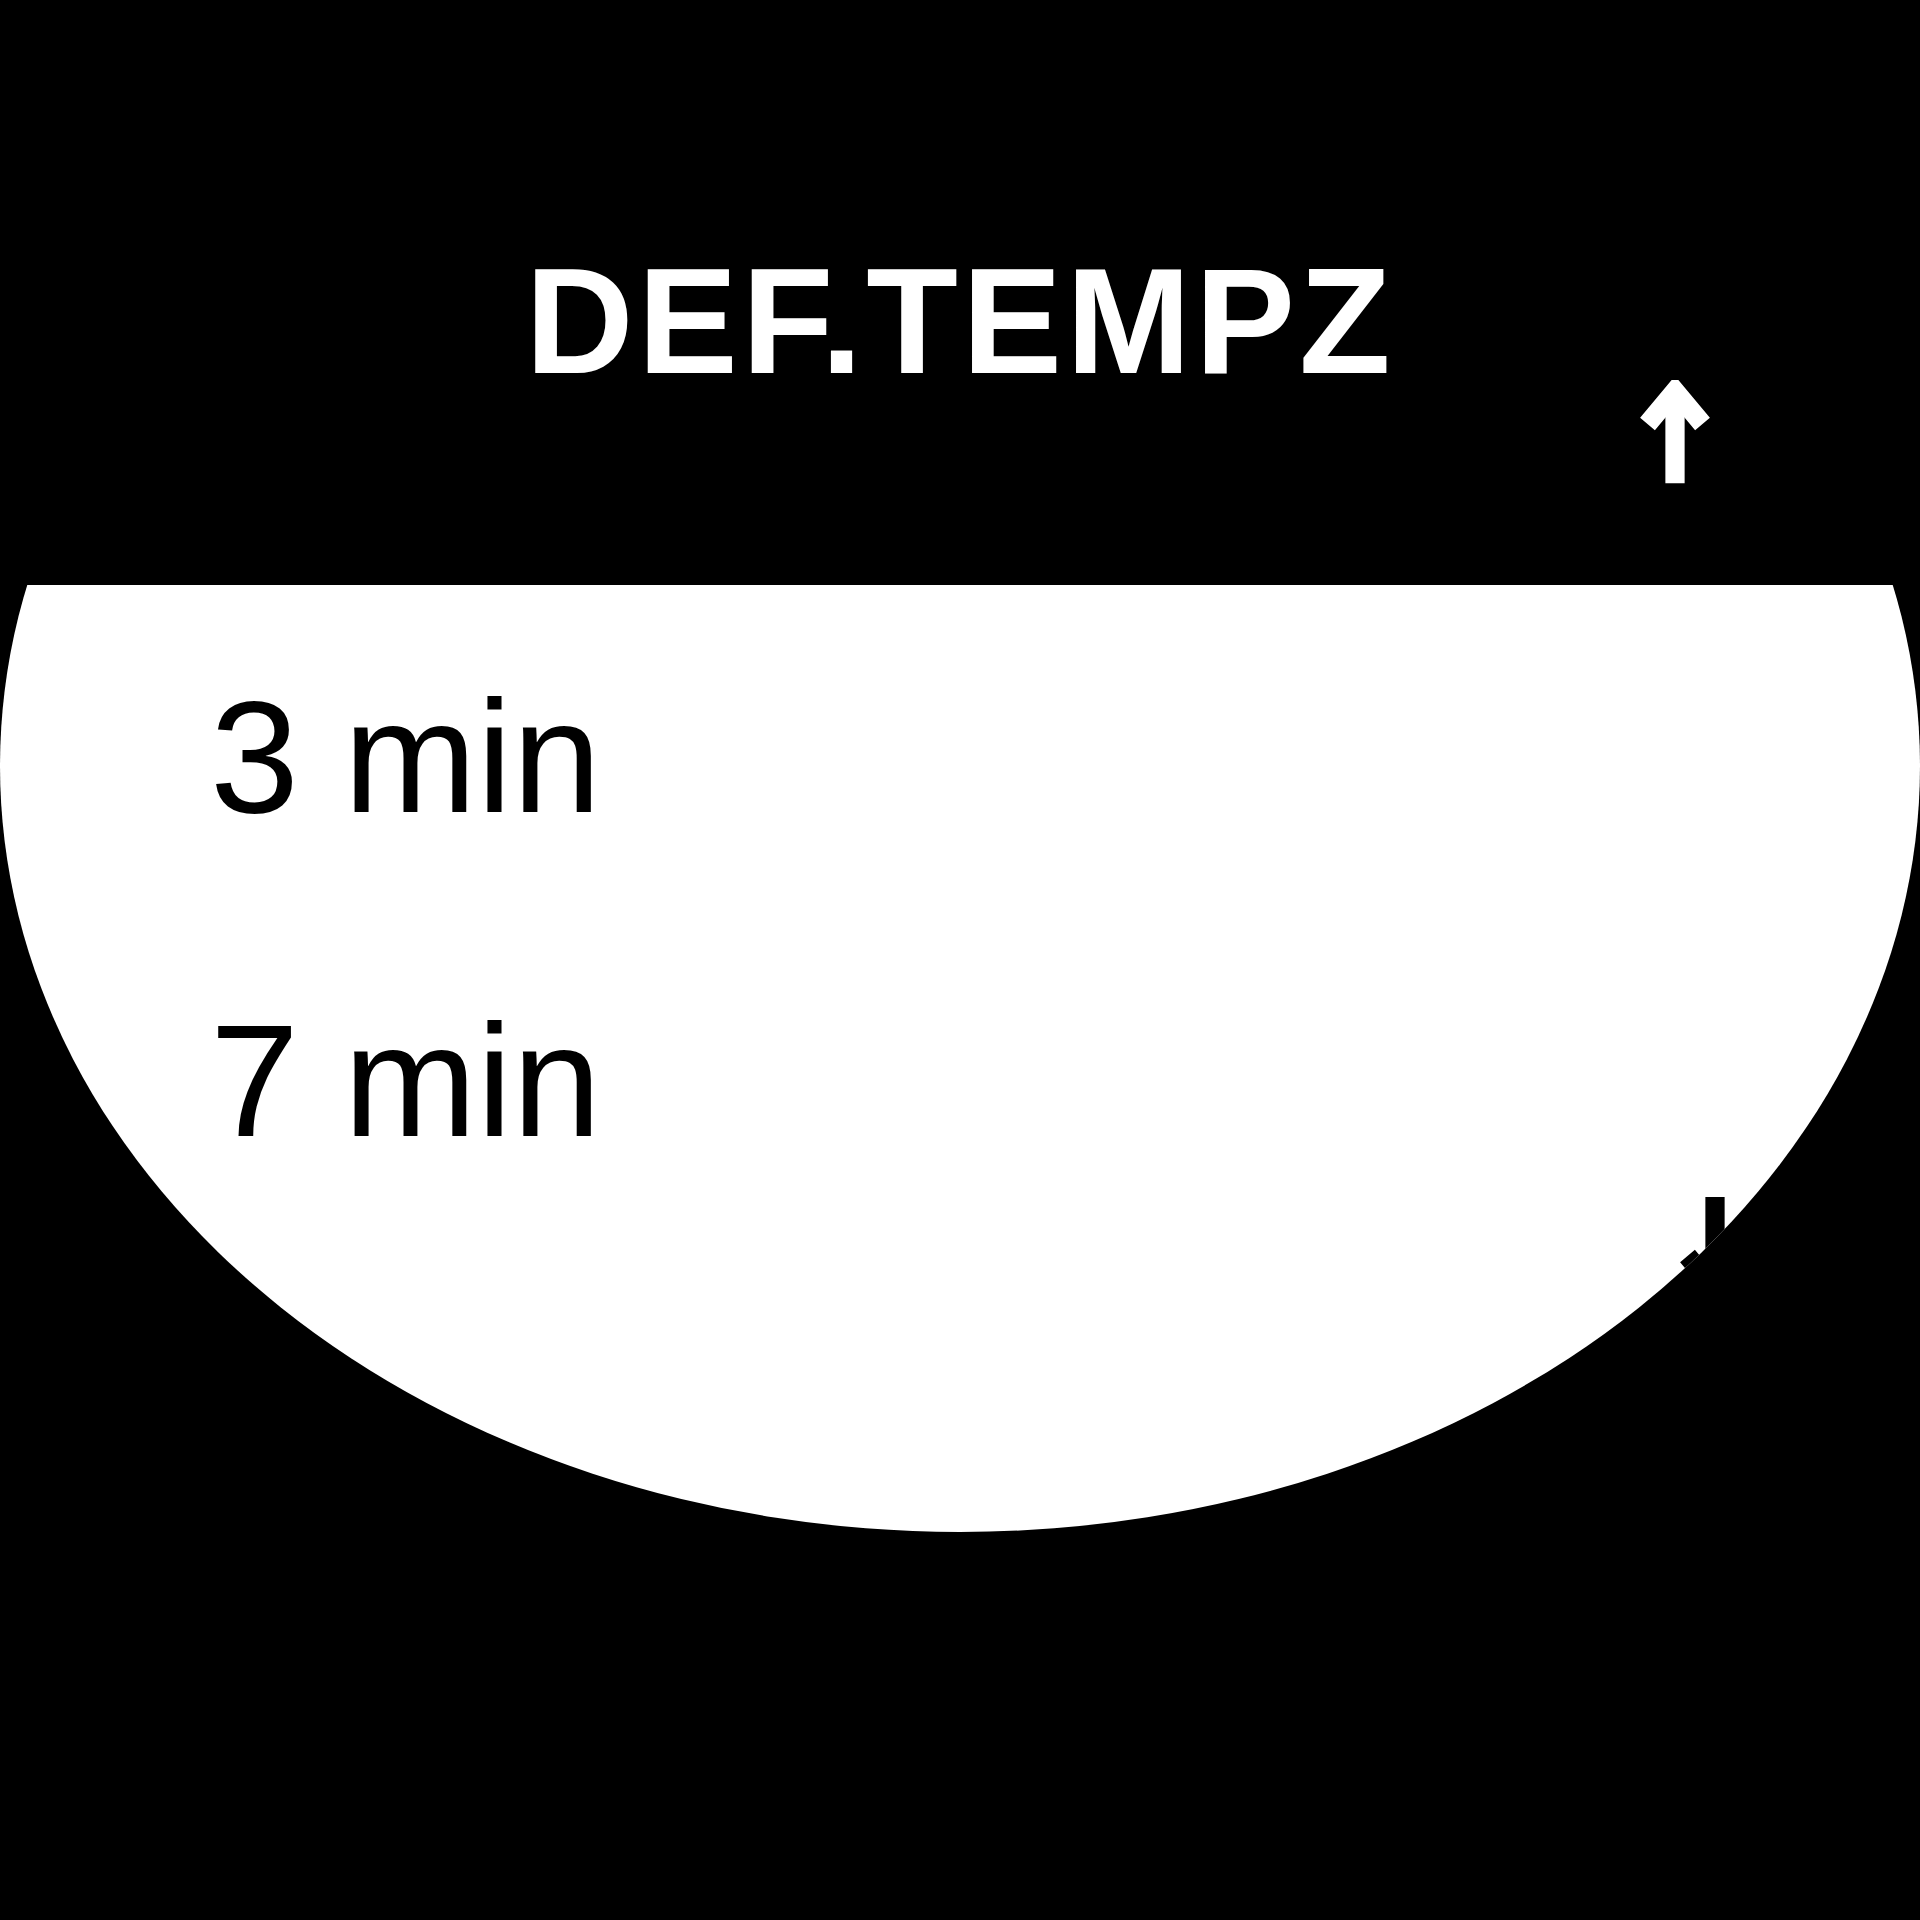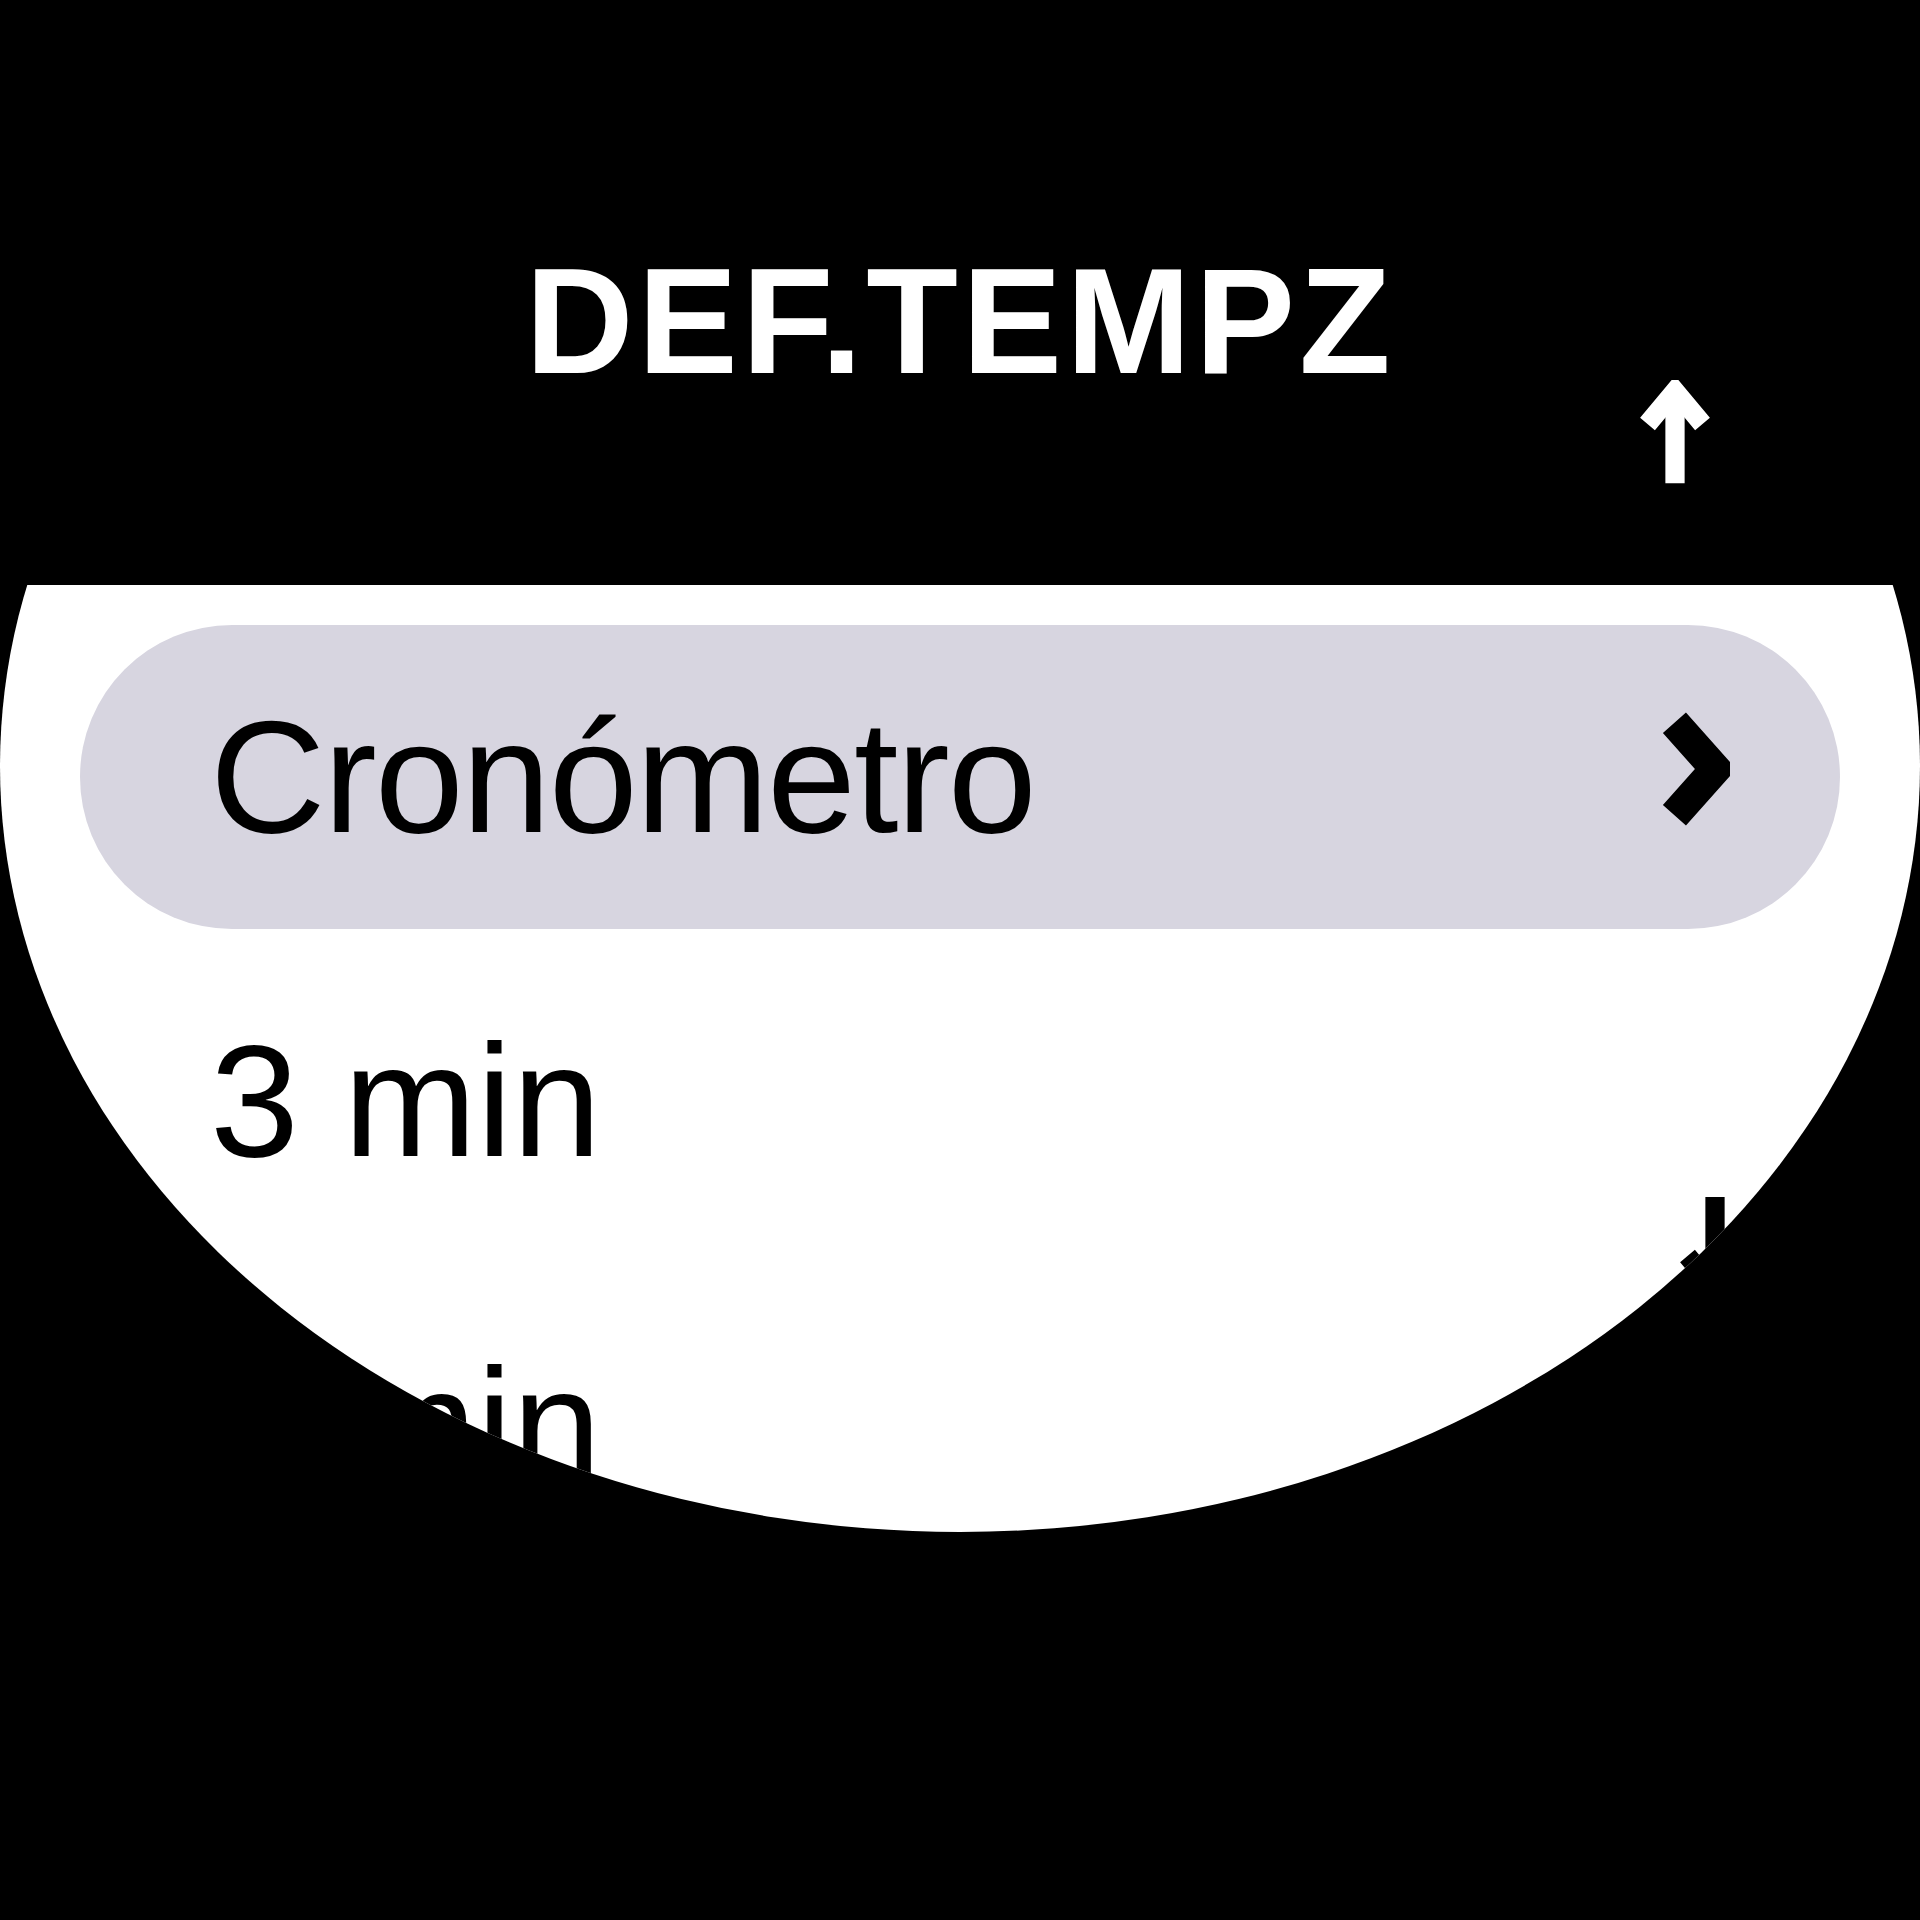--- a/index.html
+++ b/index.html
@@ -117,28 +117,20 @@
 
   <div class="up-arrow">
     <svg viewBox="0 0 60 80">
       <line x1="30" y1="10" x2="30" y2="75"></line>
       <polyline points="10,32 30,8 50,32"></polyline>
     </svg>
   </div>
 
   <div class="list-panel">
 
-    <div class="list-item selected">
-      <span class="label">Cronómetro</span>
-      <span class="chevron">
-        <svg viewBox="0 0 40 70">
-          <polyline points="8,8 32,35 8,62"></polyline>
-        </svg>
-      </span>
-    </div>
 
     <div class="item-plain">
       <span>3 min</span>
     </div>
 
     <div class="item-plain">
       <span>7 min</span>
     </div>
 
   </div>

